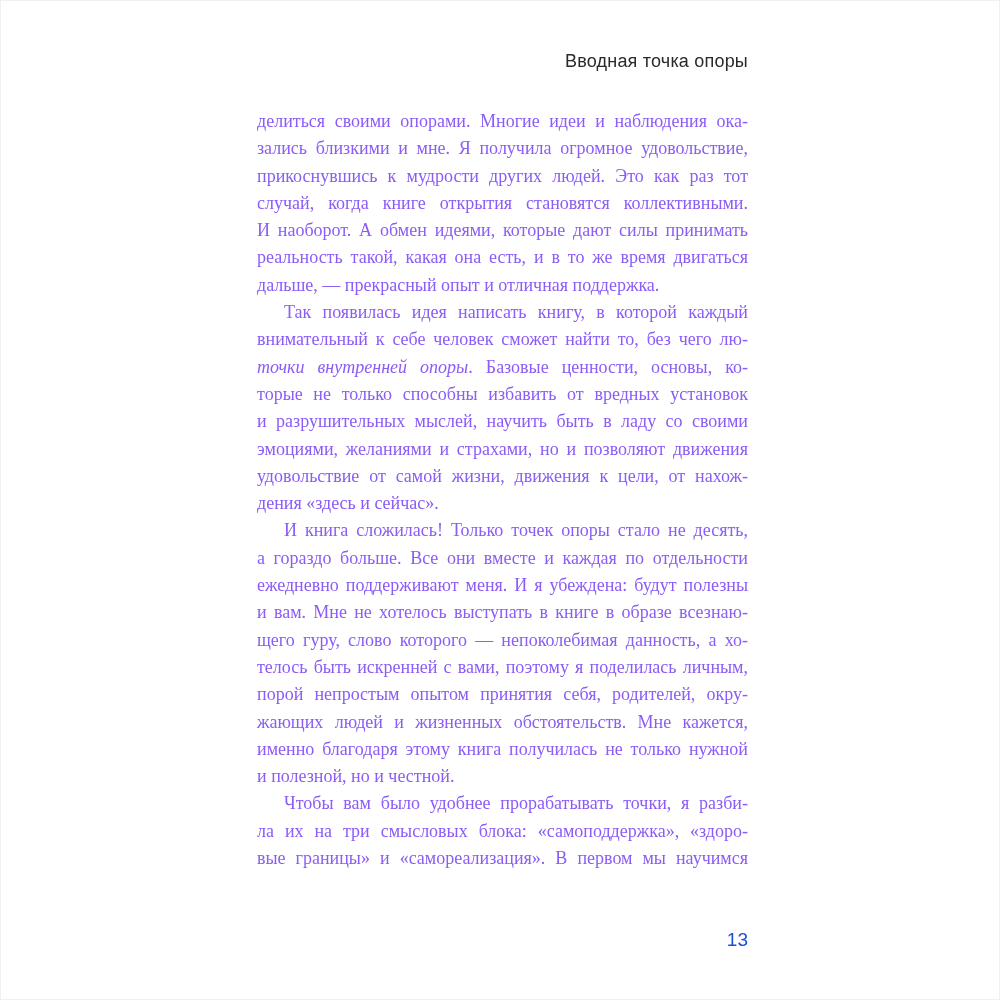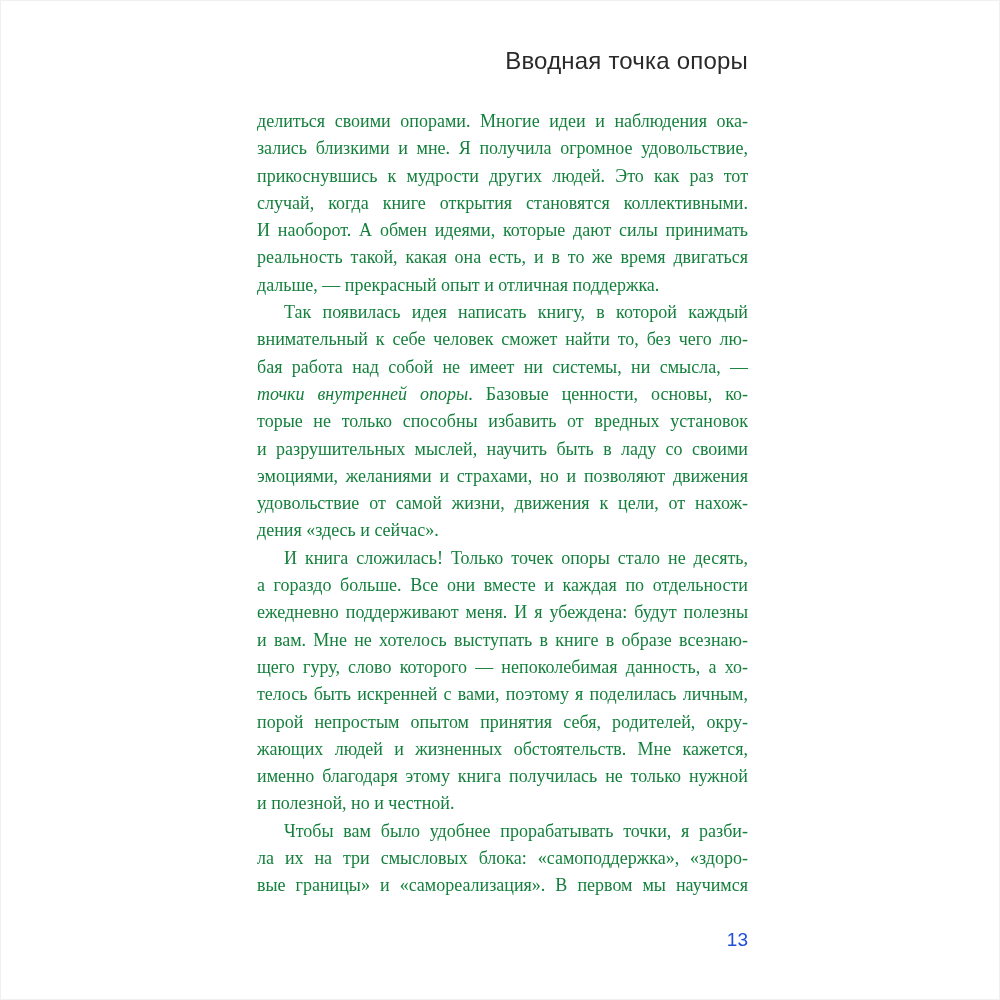--- a/index.html
+++ b/index.html
@@ -16,34 +16,34 @@
     box-sizing: border-box;
     overflow: hidden;
   }
   .running-header {
     position: absolute;
     top: 50px;
     left: 256px;
     width: 491px;
     text-align: right;
     font-family: "Liberation Sans", "DejaVu Sans", sans-serif;
-    font-size: 24px;
+    font-size: 18px;
     line-height: 20px;
     color: #2a2a2a;
     letter-spacing: 0.2px;
   }
   .body-text {
     position: absolute;
     top: 107px;
     left: 256px;
     width: 491px;
     font-family: "Liberation Serif", "DejaVu Serif", serif;
     font-size: 18px;
     line-height: 27.3px;
-    color: #15803d;
+    color: #8b5cf6;
   }
   .paragraph {
     margin: 0;
   }
   .line {
     text-align: justify;
     text-align-last: justify;
     white-space: normal;
   }
   .line-end {
@@ -79,21 +79,20 @@
         <div class="line">зались близкими и мне. Я получила огромное удовольствие,</div>
         <div class="line">прикоснувшись к мудрости других людей. Это как раз тот</div>
         <div class="line">случай, когда книге открытия становятся коллективными.</div>
         <div class="line">И наоборот. А обмен идеями, которые дают силы принимать</div>
         <div class="line">реальность такой, какая она есть, и в то же время двигаться</div>
         <div class="line line-end">дальше, — прекрасный опыт и отличная поддержка.</div>
       </div>
       <div class="paragraph">
         <div class="line line-indent">Так появилась идея написать книгу, в которой каждый</div>
         <div class="line">внимательный к себе человек сможет найти то, без чего лю-</div>
-        <div class="line">бая работа над собой не имеет ни системы, ни смысла, —</div>
         <div class="line"><span class="italic">точки внутренней опоры</span><span class="">. Базовые ценности, основы, ко-</span></div>
         <div class="line">торые не только способны избавить от вредных установок</div>
         <div class="line">и разрушительных мыслей, научить быть в ладу со своими</div>
         <div class="line">эмоциями, желаниями и страхами, но и позволяют движения</div>
         <div class="line">удовольствие от самой жизни, движения к цели, от нахож-</div>
         <div class="line line-end">дения «здесь и сейчас».</div>
       </div>
       <div class="paragraph">
         <div class="line line-indent">И книга сложилась! Только точек опоры стало не десять,</div>
         <div class="line">а гораздо больше. Все они вместе и каждая по отдельности</div>

